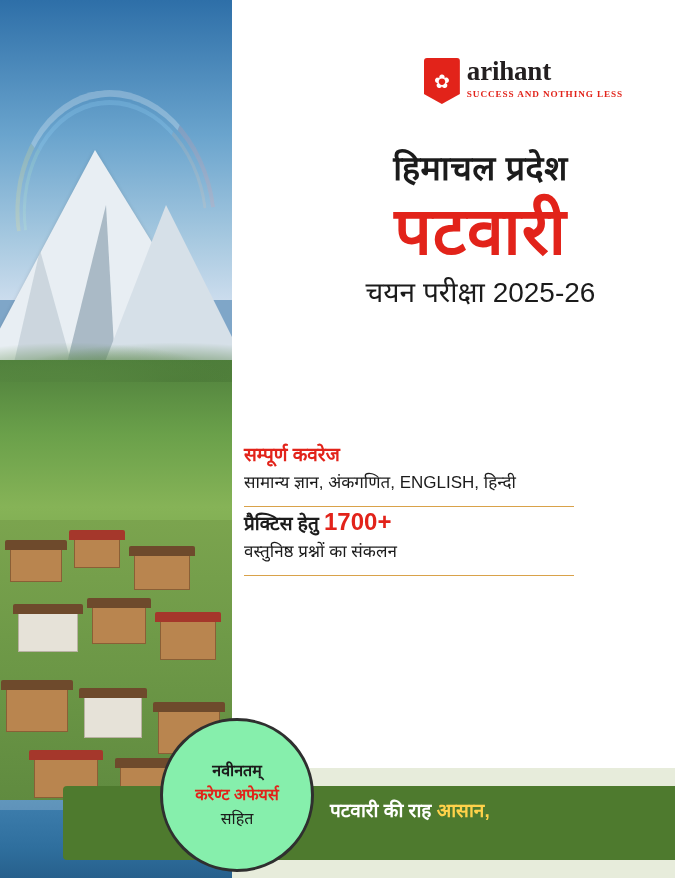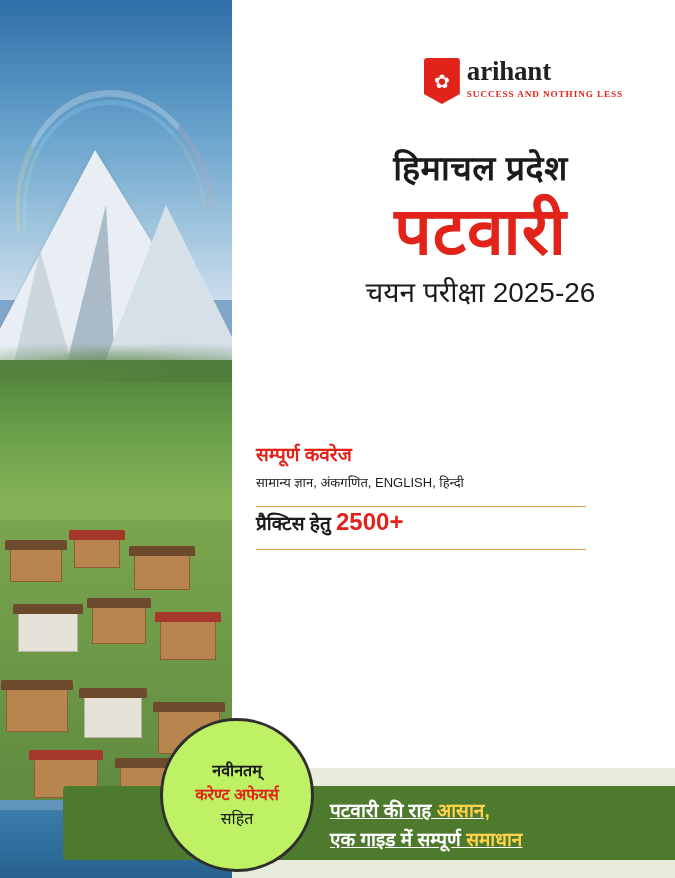--- a/index.html
+++ b/index.html
@@ -251,21 +251,21 @@
     font-size: 28px;
     font-weight: normal;
     color: #1b1b1b;
     line-height: 38px;
     margin-top: 4px;
   }
 
   
   .features {
     position: absolute;
-    left: 24px;
+    left: 12px;
     top: 440px;
     width: 400px;
   }
   .feat {
     padding: 2px 0 10px 0;
   }
   .divider {
     height: 1px;
     background: #d9a24a;
     width: 330px;
@@ -277,21 +277,21 @@
     color: #e2231a;
     line-height: 26px;
   }
   .f-head-dark {
     font-size: 19px;
     font-weight: bold;
     color: #1b1b1b;
     line-height: 26px;
   }
   .f-sub {
-    font-size: 13px;
+    font-size: 17px;
     color: #1b1b1b;
     line-height: 23px;
     margin-top: 3px;
   }
   .f-inline-red {
     color: #e2231a;
     font-weight: bold;
     font-size: 24px;
   }
 
@@ -315,33 +315,32 @@
   }
   .band-text {
     position: absolute;
     left: 330px;
     top: 796px;
     width: 330px;
     color: #ffffff;
     font-size: 19px;
     font-weight: bold;
     line-height: 29px;
-    text-decoration: underline;
   }
   .band-accent { color: #ffd24a; }
 
   
   .badge {
     position: absolute;
     left: 160px;
     top: 718px;
     width: 148px;
     height: 148px;
     border-radius: 50%;
-    background: #bef264;
+    background: #86efac;
     border: 3px solid #2f2f2f;
     display: flex;
     flex-direction: column;
     align-items: center;
     justify-content: center;
     text-align: center;
     z-index: 5;
   }
   .badge-l1 { font-size: 16px; font-weight: bold; color: #1b1b1b; line-height: 24px; }
   .badge-l2 { font-size: 16px; font-weight: bold; color: #e2231a; line-height: 24px; }
@@ -400,38 +399,36 @@
 
       <div class="feat">
         <div class="f-head">सम्पूर्ण कवरेज</div>
         <div class="f-sub">सामान्य ज्ञान, अंकगणित, ENGLISH, हिन्दी</div>
       </div>
       <div class="divider"></div>
 
       <div class="feat">
         <div class="f-head-dark">
           <span>प्रैक्टिस हेतु</span>
-          <span class="f-inline-red">2500+</span>
+          <span class="f-inline-red">1700+</span>
         </div>
+        <div class="f-sub">वस्तुनिष्ठ प्रश्नों का संकलन</div>
       </div>
       <div class="divider"></div>
 
 
     </div>
   </div>
 
   <div class="bottom-bar"></div>
   <div class="green-band"></div>
   <div class="band-text">
     <div>
       <span>पटवारी की राह </span><span class="band-accent">आसान,</span>
     </div>
-    <div>
-      <span>एक गाइड में सम्पूर्ण </span><span class="band-accent">समाधान</span>
-    </div>
   </div>
 
   <div class="badge">
     <div class="badge-l1">नवीनतम्</div>
     <div class="badge-l2">करेण्ट अफेयर्स</div>
     <div class="badge-l3">सहित</div>
   </div>
 
 </div>
 

